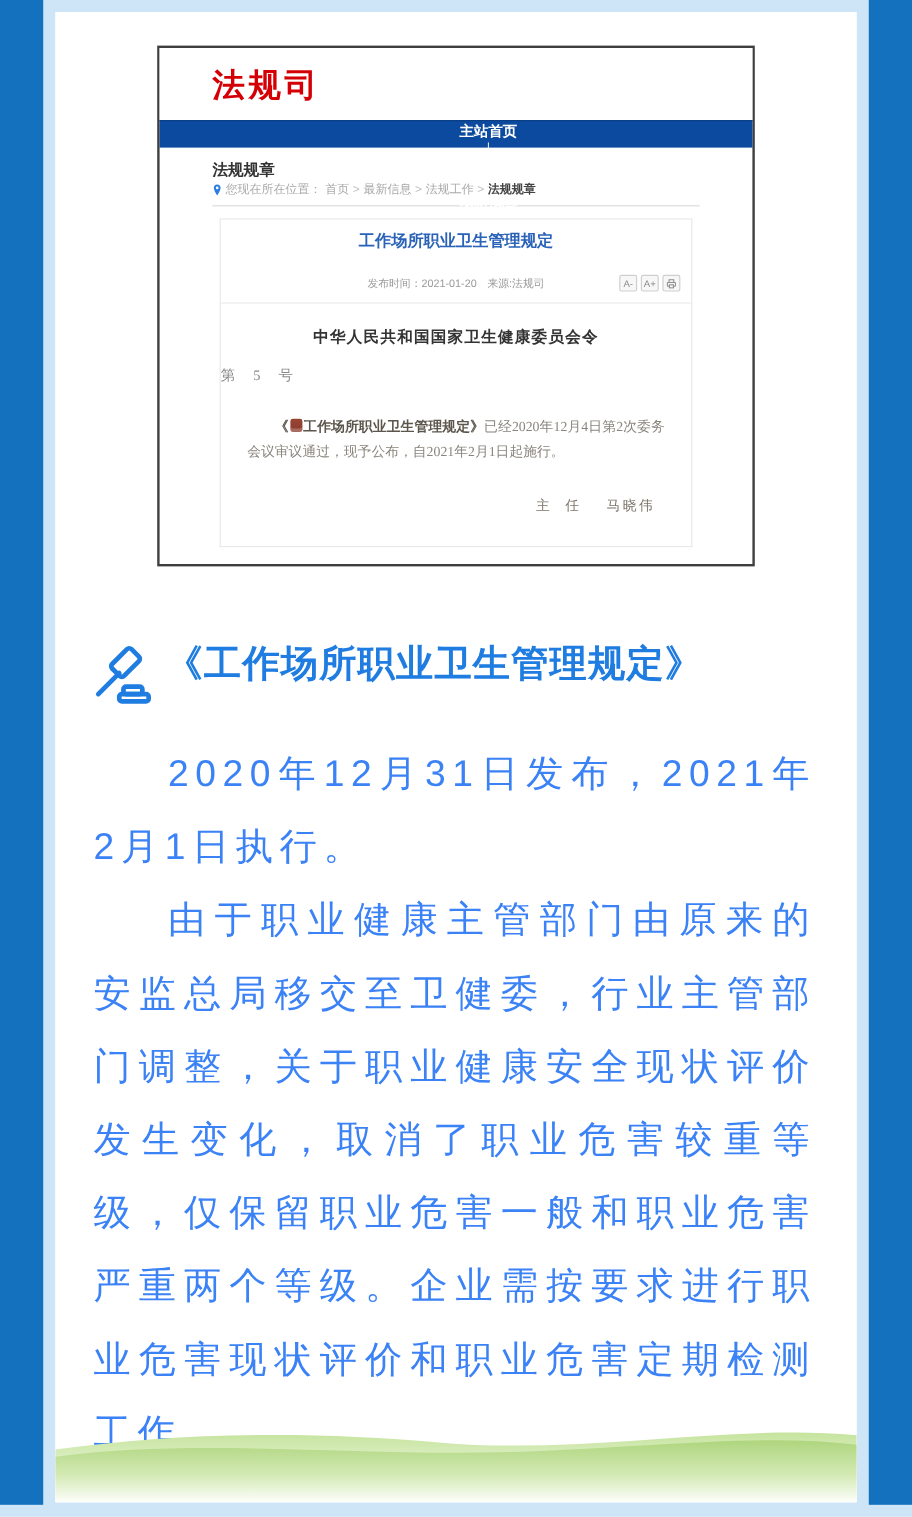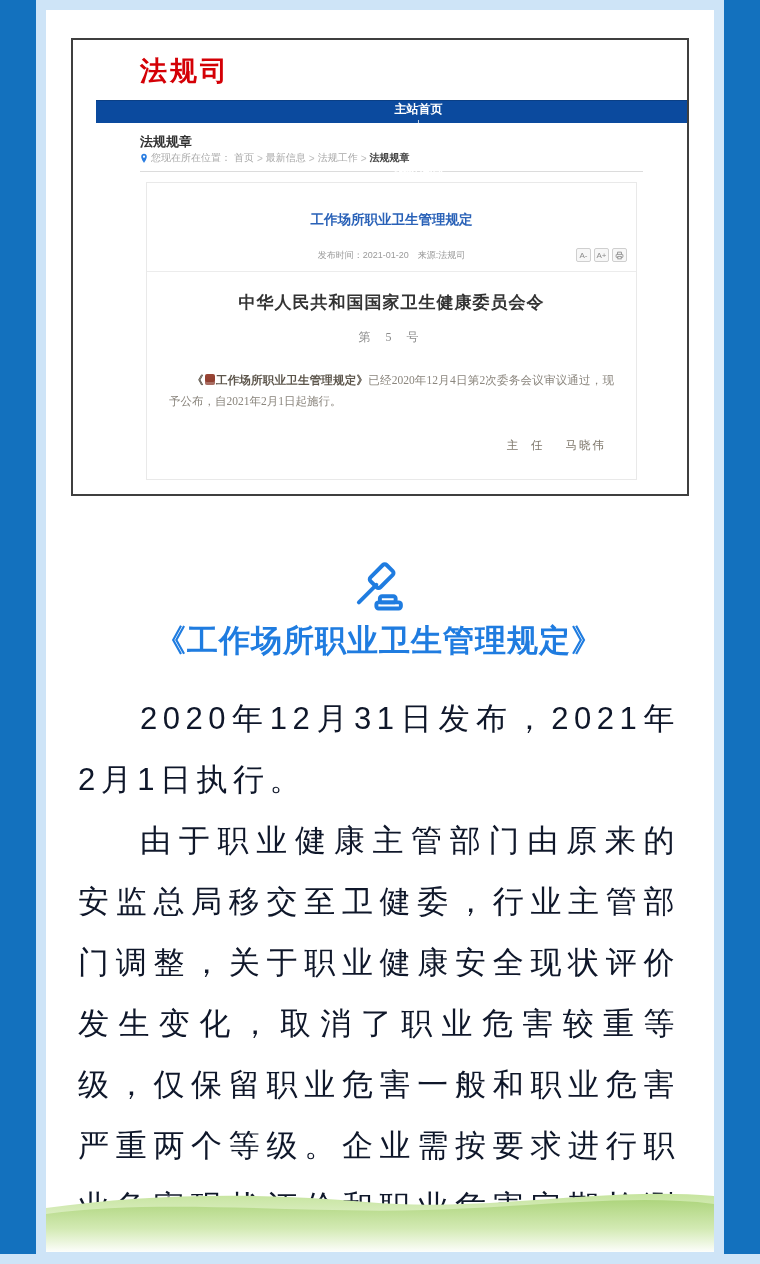--- a/index.html
+++ b/index.html
@@ -12,23 +12,22 @@
   .border-bar { position:absolute; top:0; bottom:10px; width:36px; background:#1371BE; }
   .border-bar.left { left:0; }
   .border-bar.right { right:0; }
   .panel {
     position:absolute; left:46px; right:46px; top:10px; bottom:12px;
     background:#ffffff; overflow:hidden;
   }
 
   
   .shot {
-    margin:28px auto 0; width:618px; background:#fff;
+    margin:28px auto 0; width:498px; background:#fff;
     border:2px solid #3F3F3F;
-    padding-left:23px;
   }
   .shot-header { height:60px; position:relative; background:#fff; }
   .logo {
     position:absolute; left:44px; top:13px;
     font-size:27px; font-weight:bold; color:#D40006; letter-spacing:3px;
   }
   .shot-nav {
     height:23px; background:#0B4A9E; border-top:1px solid #0A3F85;
     display:flex; align-items:center; padding-left:54px;
     color:#fff; font-size:12px; font-weight:bold;flex-direction:column;
@@ -45,38 +44,38 @@
   .breadcrumb a { color:#A9A9A9; text-decoration:none; }
   .breadcrumb .crumb-sep { color:#BDBDBD; }
   .breadcrumb .crumb-last { color:#444; font-weight:bold; }
   .pin-icon { width:8px; height:11px; display:inline-block; }
 
   .card {
     margin:10px 50px 0; border:1px solid #E9E9E9; background:#fff;
     padding-bottom:26px; position:relative;
   }
   .card-title {
-    text-align:center; margin-top:28px;
+    text-align:center; margin-top:9px;
     color:#2A62B8; font-weight:bold; font-size:13.5px;
   }
   .meta-row { position:relative; text-align:center; margin-top:20px; font-size:9px; color:#9A9A9A; height:14px; }
   .tools { position:absolute; right:9px; top:-1px; display:flex; gap:3px; }
   .tool-btn {
     width:15px; height:14px; border:1px solid #CFCFCF; background:#F7F7F7;
     font-size:8px; color:#8a8a8a; display:flex; align-items:center; justify-content:center;
     border-radius:2px; padding:0; font-family:"Liberation Sans", sans-serif; cursor:pointer;
   }
   .tool-btn svg { width:9px; height:9px; }
   .card hr { border:0; border-top:1px solid #ECECEC; margin:8px 0 0; }
   .decree-title {
     font-family:"Liberation Serif", serif; text-align:center;
-    font-size:17px; color:#333; font-weight:600; letter-spacing:1px; margin-top:19px;
+    font-size:13px; color:#333; font-weight:600; letter-spacing:1px; margin-top:19px;
   }
   .decree-no {
-    font-family:"Liberation Serif", serif; text-align:center;
+    font-family:"Liberation Serif", serif; text-align:left;
     font-size:12px; color:#8A8A8A; letter-spacing:6px; margin-top:15px;
   }
   .decree-body {
     font-family:"Liberation Serif", serif; font-size:11.5px; line-height:21px;
     color:#8A857D; margin:24px 22px 0; text-indent:2em; text-align:justify;
   }
   .decree-body .book { color:#5D564C; font-weight:600; }
   .doc-icon {
     display:inline-block; width:10px; height:11px; border-radius:2px;
     background:linear-gradient(180deg,#9A4636 0%, #8A3A2C 100%);
@@ -86,27 +85,27 @@
   .sign {
     margin:26px 30px 0; text-align:right;
     font-family:"Liberation Serif", serif; font-size:11.5px; color:#7D766A;
   }
   .sign-label { letter-spacing:5px; }
   .sign-name { margin-left:18px; letter-spacing:2px;text-align:right; }
   .sign-date { margin-top:13px; letter-spacing:1px; }
 
   
   .summary { margin:60px 30px 0 28px; }
-  .sum-head { display:flex; align-items:center; gap:8px;flex-direction:column; }
+  .sum-head { display:flex; align-items:flex-start; gap:8px; }
   .gavel-icon { width:56px; height:56px; flex:0 0 auto; }
   .sum-title {
     margin:0; font-size:31px; font-weight:bold; color:#1F7CE0; letter-spacing:1px;
   }
   .summary p {
-    margin:0 4px; font-size:31px; color:#0f172a; line-height:61px;
+    margin:0 4px; font-size:31px; color:#3b82f6; line-height:61px;
     letter-spacing:5.5px; text-indent:2em; text-align:justify;
   }
   .summary p.first { margin-top:26px; }
 
   
   .wave { position:absolute; left:0; right:0; bottom:0; width:100%; height:74px; display:block; }
 </style>
 </head>
 <body>
 

